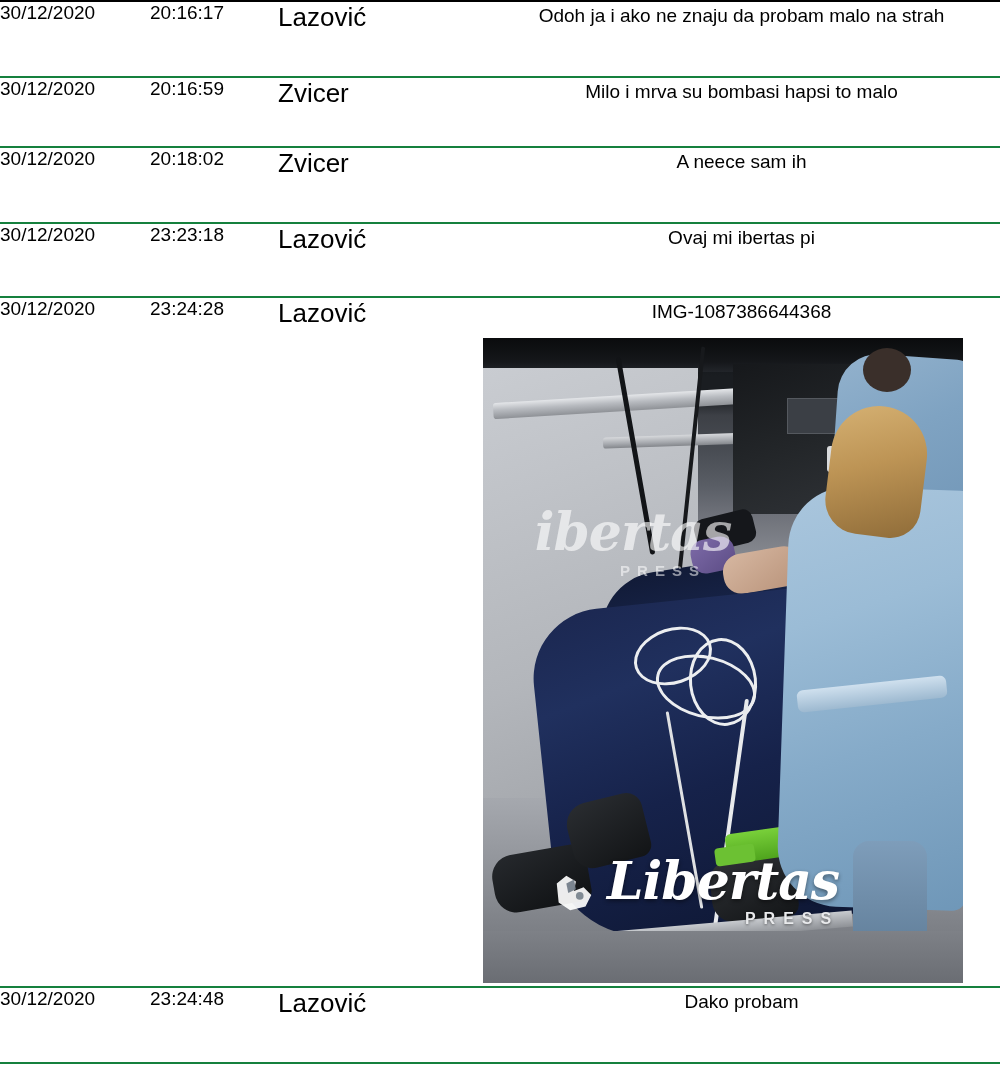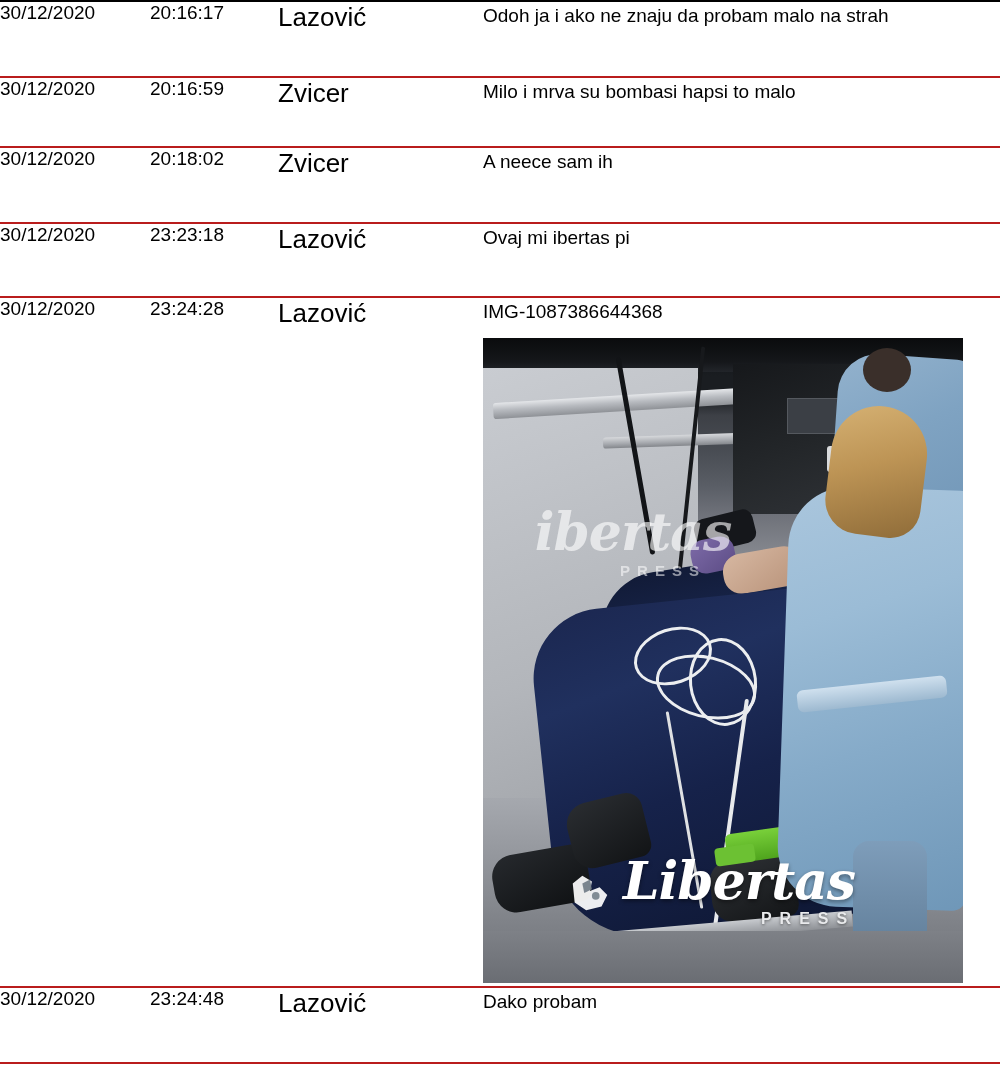--- a/index.html
+++ b/index.html
@@ -24,21 +24,21 @@
   }
 
   table.chat-table {
     width: 1000px;
     border-collapse: collapse;
     table-layout: fixed;
   }
 
   table.chat-table td {
     border-top: 2px solid #000000;
-    border-bottom: 2px solid #b91c1c;
+    border-bottom: 2px solid #15803d;
     border-left: none;
     border-right: none;
     vertical-align: top;
     padding: 0;
     background: #ffffff;
   }
 
   
   col.c-date { width: 150px; }
   col.c-time { width: 128px; }
@@ -70,21 +70,21 @@
     border-right: 2px solid #000000;
   }
 
   .cell-msg {
     font-family: "Liberation Sans", sans-serif;
     font-size: 19px;
     line-height: 1.45;
     padding: 8px 16px 8px 14px;
   }
 
-  .msg-text { display: block; }
+  .msg-text { display: block; text-align: center; }
 
   
   .img-wrap {
     margin-top: 12px;
     width: 480px;
     height: 645px;
     position: relative;
     overflow: hidden;
     background: #2b2f36;
   }
@@ -378,21 +378,21 @@
     font-weight: bold;
     font-size: 15px;
     letter-spacing: 7px;
     color: rgba(255,255,255,0.55);
     margin-top: 2px;
     padding-left: 60px;
   }
 
   .wm-bottom {
     position: absolute;
-    left: 84px; bottom: 52px;
+    left: 68px; bottom: 52px;
     display: flex;
     align-items: center;
     pointer-events: none;
   }
   .wm-bottom .wm-logo {
     width: 46px; height: 46px;
     margin-right: 10px;
     flex: 0 0 auto;
   }
   .wm-bottom .wm-txt .wm-main {

